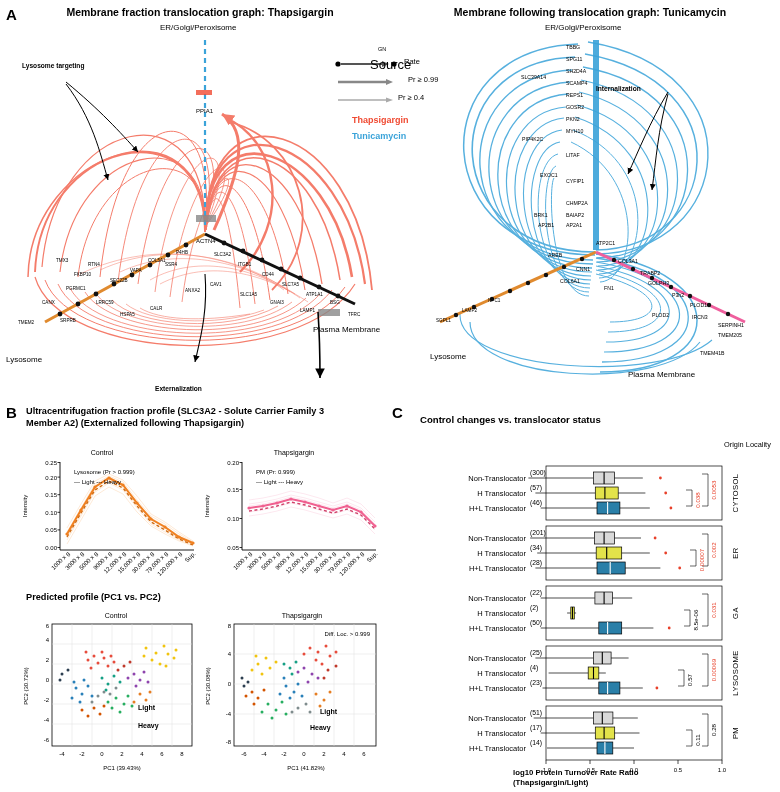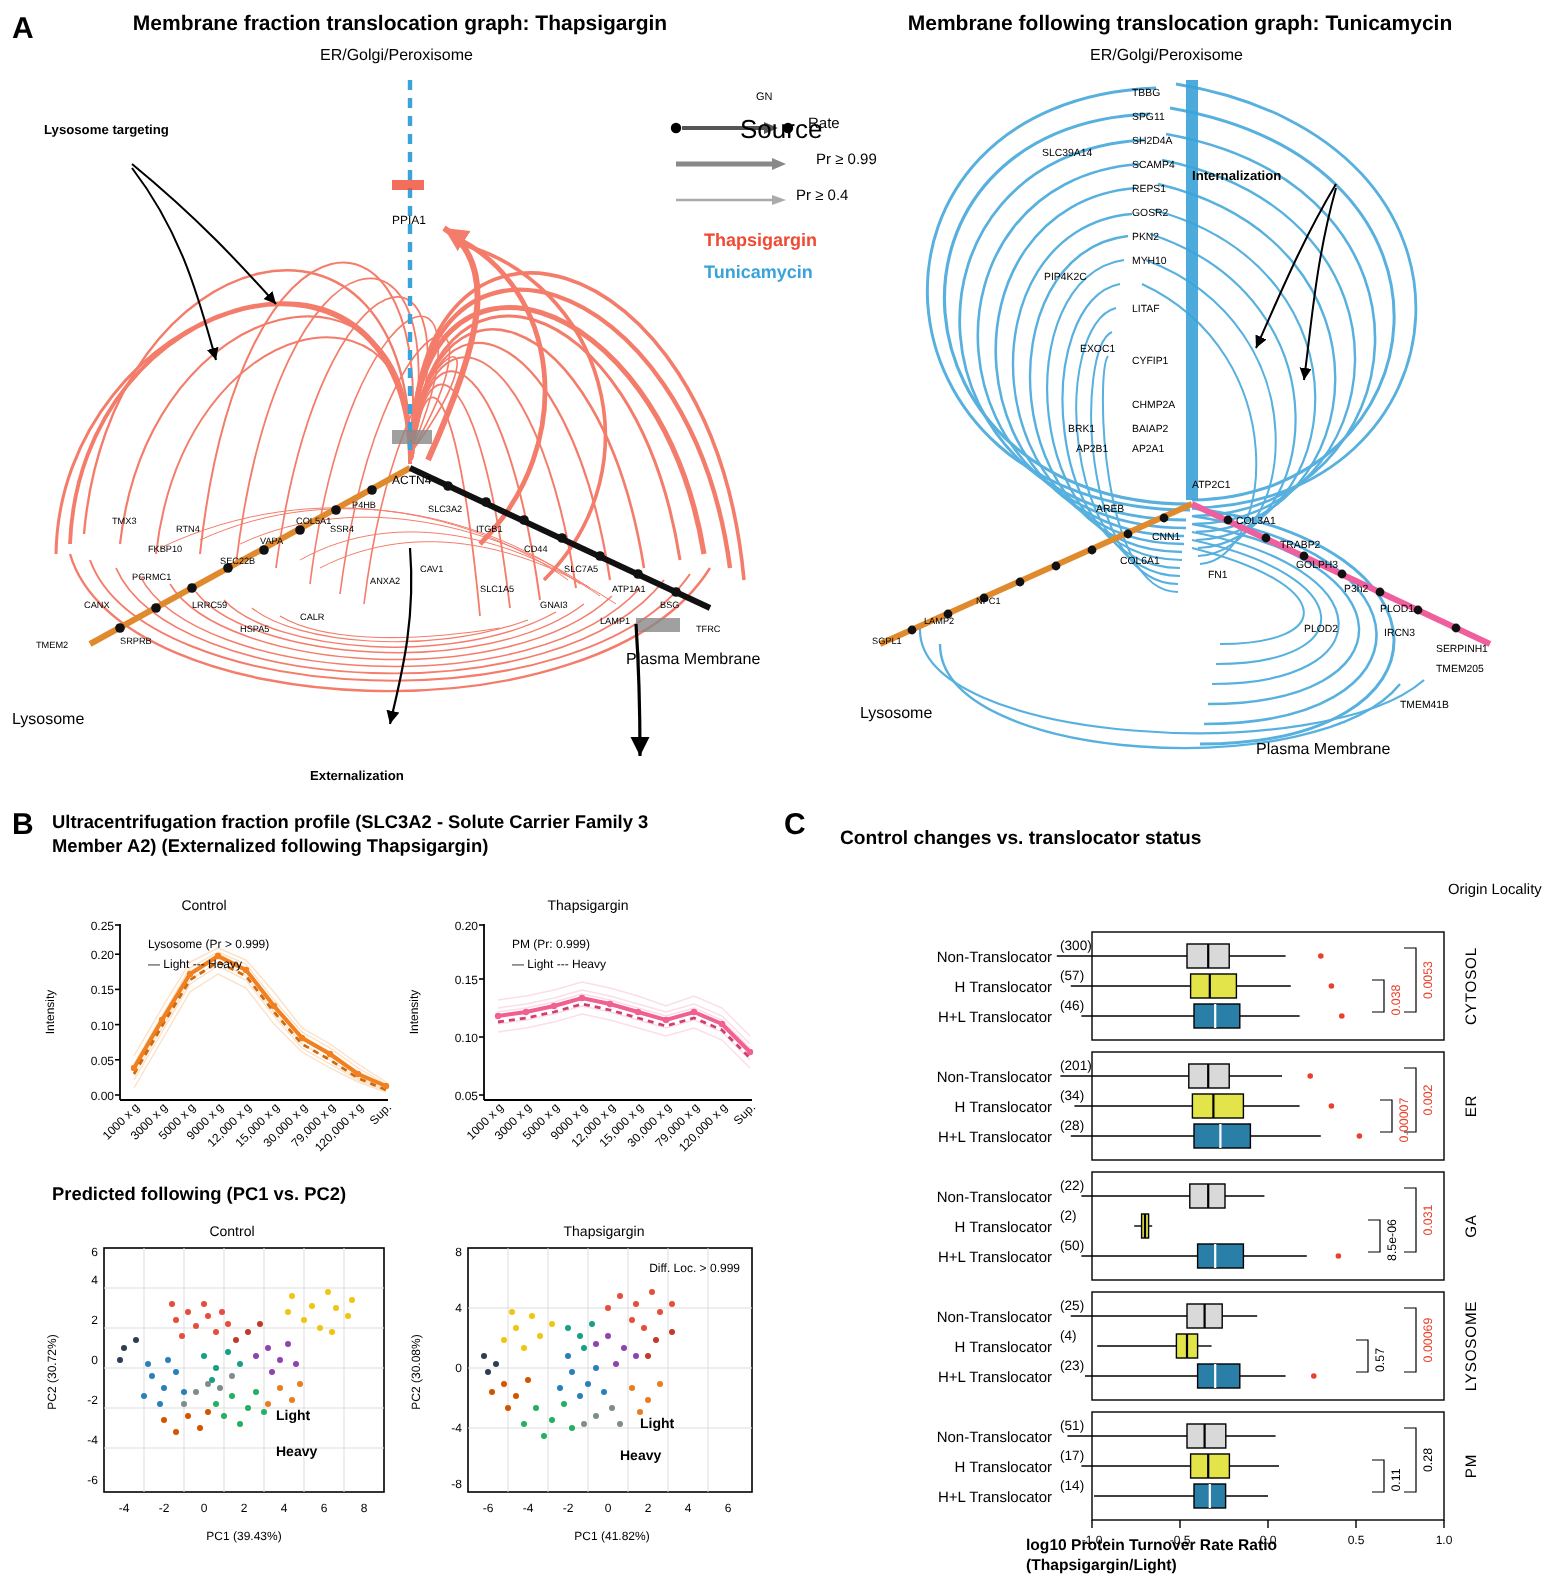--- a/index.html
+++ b/index.html
@@ -411,21 +411,21 @@
     <text transform="translate(96,108) rotate(-45)" text-anchor="end">9000 x g</text>
     <text transform="translate(110,108) rotate(-45)" text-anchor="end">12,000 x g</text>
     <text transform="translate(124,108) rotate(-45)" text-anchor="end">15,000 x g</text>
     <text transform="translate(138,108) rotate(-45)" text-anchor="end">30,000 x g</text>
     <text transform="translate(152,108) rotate(-45)" text-anchor="end">79,000 x g</text>
     <text transform="translate(166,108) rotate(-45)" text-anchor="end">120,000 x g</text>
     <text transform="translate(180,108) rotate(-45)" text-anchor="end">Sup.</text>
   </g>
 </svg>
 
-<div style="position:absolute;left:26px;top:592px;font-size:9.2px;font-weight:bold;">Predicted following (PC1 vs. PC2)</div>
+<div style="position:absolute;left:26px;top:592px;font-size:9.2px;font-weight:bold;">Predicted profile (PC1 vs. PC2)</div>
 
 <svg width="185" height="175" style="position:absolute;left:16px;top:608px;">
   <text class="axis-txt" x="100" y="10" text-anchor="middle">Control</text>
   <rect x="36" y="16" width="140" height="122" fill="#fff" stroke="#000" stroke-width="0.8"></rect>
   <g stroke="#ddd" stroke-width="0.5">
     <line x1="56" y1="16" x2="56" y2="138"></line>
       <line x1="76" y1="16" x2="76" y2="138"></line>
     <line x1="96" y1="16" x2="96" y2="138"></line>
       <line x1="116" y1="16" x2="116" y2="138"></line>
     <line x1="136" y1="16" x2="136" y2="138"></line>

